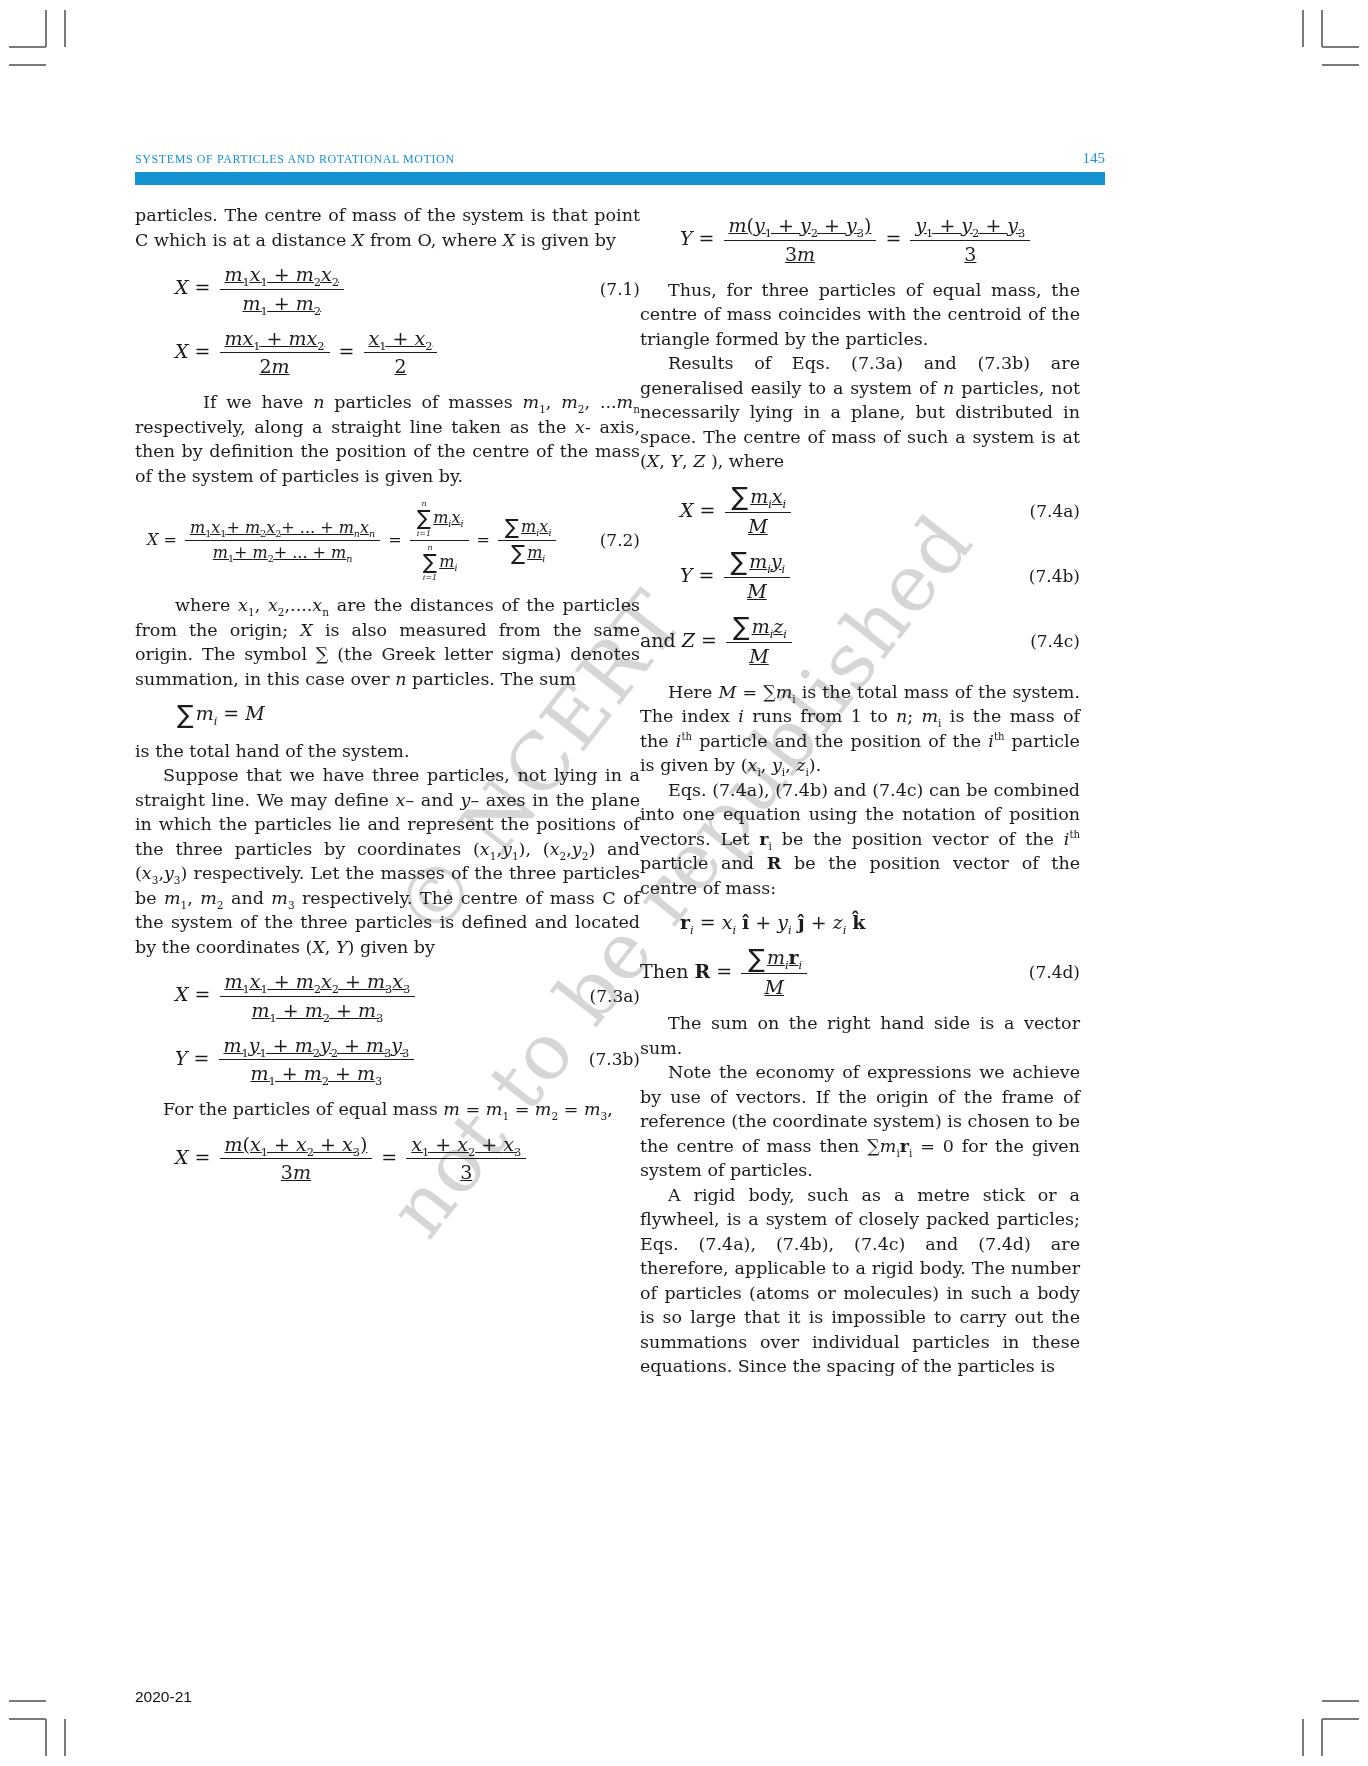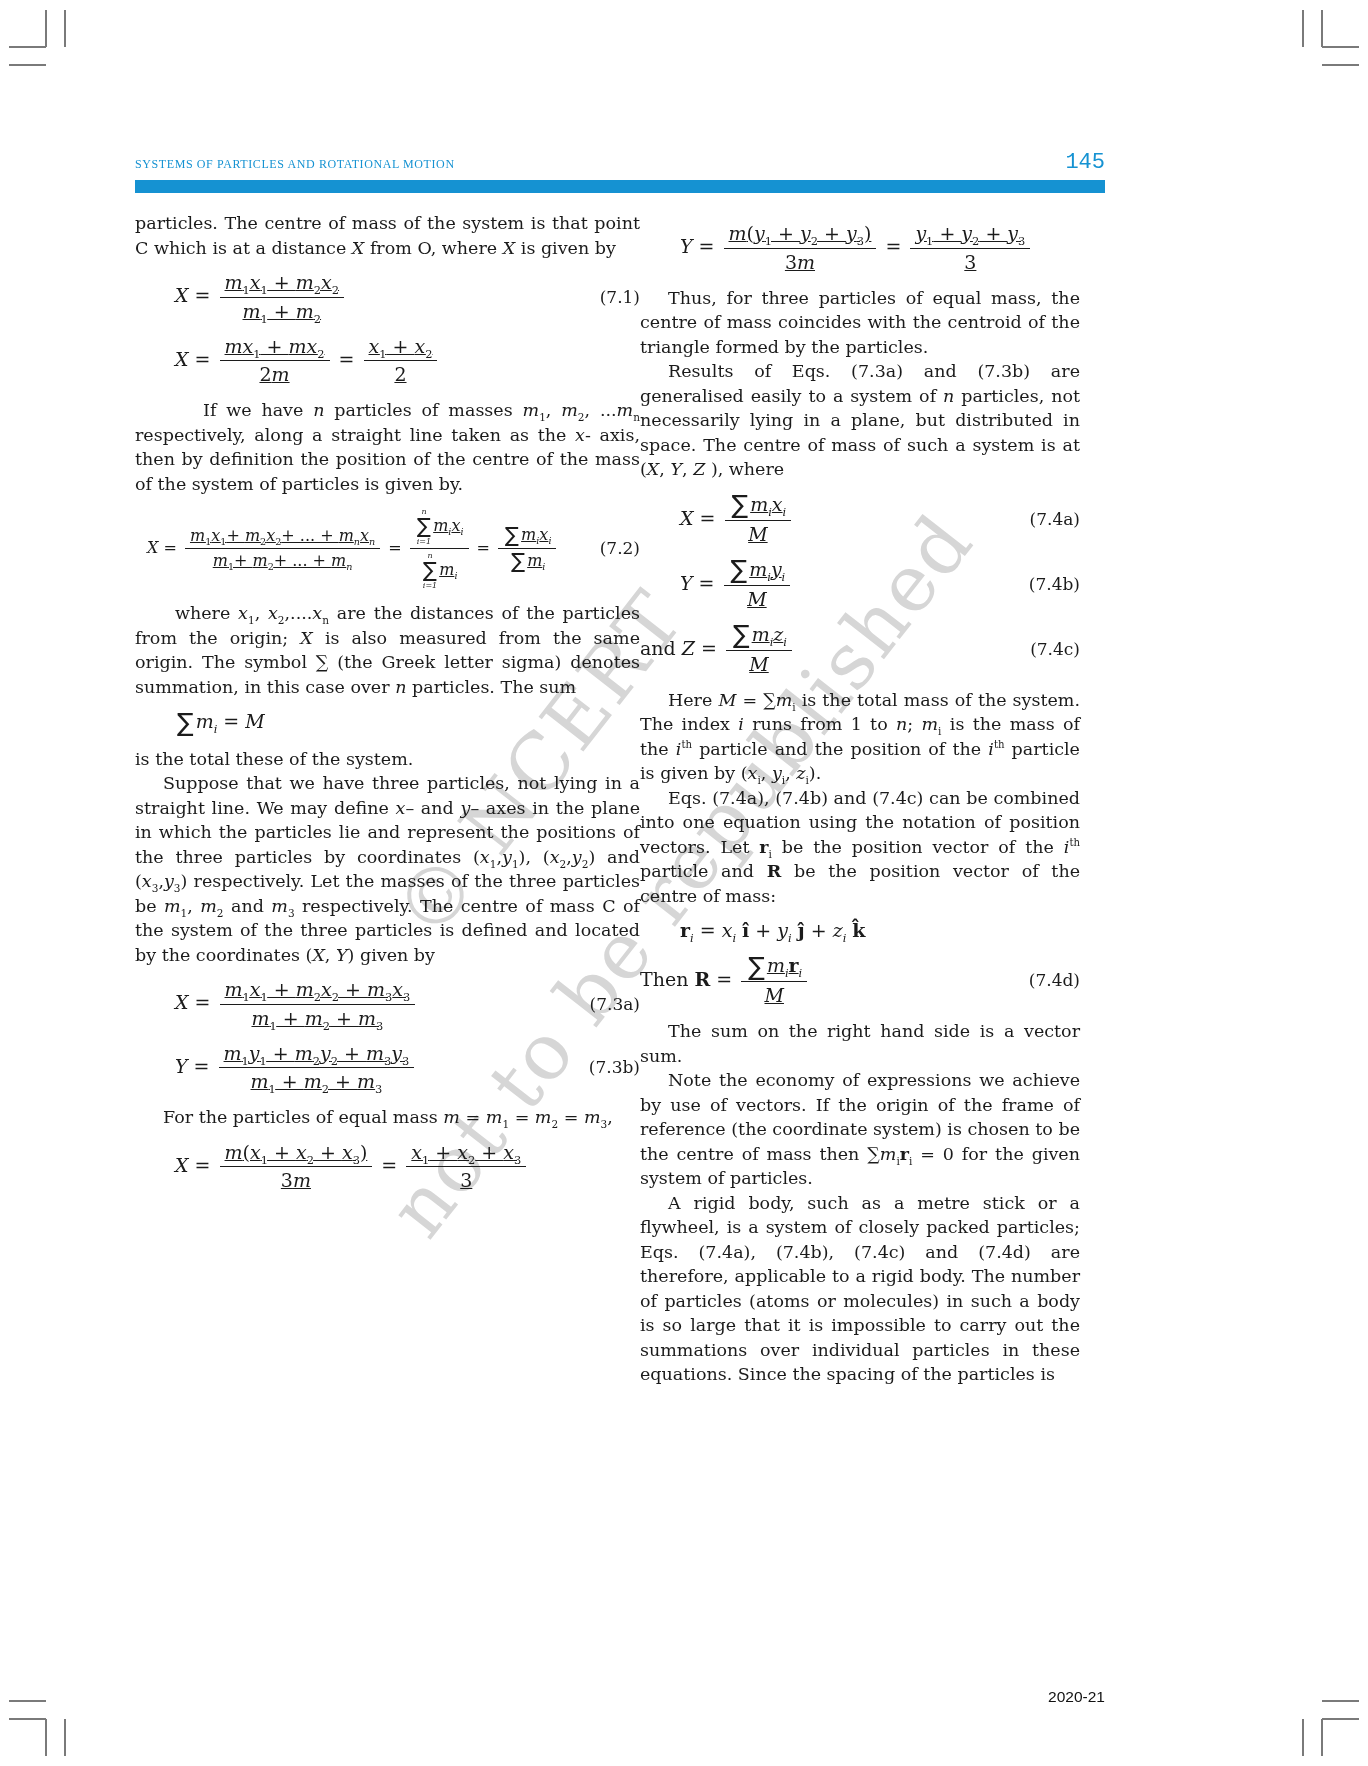--- a/index.html
+++ b/index.html
@@ -11,21 +11,21 @@
 
   
   .watermark{position:absolute;left:110px;top:640px;width:1000px;z-index:1;
              transform:rotate(-52deg);text-align:center;white-space:nowrap;
              font-family:"DejaVu Serif",serif;color:#d6d6d6;font-size:78px;
              line-height:180px;letter-spacing:2px;}
 
   .content{position:absolute;left:135px;top:150px;width:970px;z-index:2;}
   .header-row{display:flex;justify-content:space-between;align-items:baseline;}
   .running-head{font-family:"Liberation Serif",serif;font-size:12px;letter-spacing:0.6px;}
-  .page-num{font-family:Liberation Mono, monospace;font-size:22px;}
+  .page-num{font-family:Liberation Serif, serif;font-size:15px;}
   .rule{height:13px;margin-top:5px;}
 
   .columns{display:flex;margin-top:18px;font-size:17.5px;line-height:24.5px;text-align:justify;}
   .col-left{width:505px;}
   .col-right{width:440px;}
   p.para{margin:0;}
   .ind-1{text-indent:28px;}
   .ind-2{text-indent:68px;}
   .ind-3{text-indent:40px;}
   .it{font-style:italic;}
@@ -43,21 +43,21 @@
 
   .frac{display:inline-flex;flex-direction:column;align-items:center;vertical-align:middle;
         margin:0 3px;text-align:center;text-decoration:underline;}
   .frac .num{padding:0 5px 2px;border-bottom:1.5px solid #1c1c1c;}
   .frac .den{padding-top:2px;}
   .sum{display:inline-flex;flex-direction:column;align-items:center;vertical-align:middle;
        margin:0 2px;line-height:1;}
   .sum .sig{font-family:"DejaVu Sans",sans-serif;font-size:1.3em;line-height:1;font-style:normal;}
   .sum .lim{font-size:0.5em;font-style:italic;line-height:1.15;}
 
-  .footer{position:absolute;left:135px;top:1688px;width:970px;text-align:right;z-index:2;
+  .footer{position:absolute;left:135px;top:1688px;width:970px;text-align:left;z-index:2;
           font-family:"Liberation Sans",sans-serif;font-size:15.5px;color:#111;}
 </style>
 </head>
 <body>
 
 <div class="page">
 
   <div class="mark" style="left:45px;top:10px;width:1.5px;height:37px;"></div>
   <div class="mark" style="left:64px;top:10px;width:1.5px;height:37px;"></div>
   <div class="mark" style="left:9px;top:46px;width:37px;height:1.5px;"></div>
@@ -131,21 +131,21 @@
                   </span><span class="it">m</span><sub><span class="it">i</span></sub></span>
               </span></span>
             <span class="eq-label">(7.2)</span>
           </div>
           <p class="para ind-3">where <span class="it">x</span><sub>1</sub>, <span class="it">x</span><sub>2</sub>,....<span class="it">x</span><sub>n</sub> are the distances of the particles from the origin; <span class="it">X</span> is also measured from the same origin. The symbol ∑ (the Greek letter sigma) denotes summation, in this case over <span class="it">n</span> particles. The sum</p>
           <div class="equation">
             <span class="eq-body"><span class="sum">
                 <span class="sig">∑</span>
               </span><span class="it">m</span><sub><span class="it">i</span></sub> = <span class="it">M</span></span>
           </div>
-          <p class="para">is the total these of the system.</p>
+          <p class="para">is the total hand of the system.</p>
           <p class="para ind-1">Suppose that we have three particles, not lying in a straight line. We may define <span class="it">x</span>– and <span class="it">y</span>– axes in the plane in which the particles lie and represent the positions of the three particles by coordinates (<span class="it">x</span><sub>1</sub>,<span class="it">y</span><sub>1</sub>), (<span class="it">x</span><sub>2</sub>,<span class="it">y</span><sub>2</sub>) and (<span class="it">x</span><sub>3</sub>,<span class="it">y</span><sub>3</sub>) respectively. Let the masses of the three particles be <span class="it">m</span><sub>1</sub>, <span class="it">m</span><sub>2</sub> and <span class="it">m</span><sub>3</sub> respectively. The centre of mass C of the system of the three particles is defined and located by the coordinates (<span class="it">X</span>, <span class="it">Y</span>) given by</p>
           <div class="equation">
             <span class="eq-body"><span class="it">X</span> = <span class="frac">
                 <span class="num"><span class="it">m</span><sub>1</sub><span class="it">x</span><sub>1</sub> + <span class="it">m</span><sub>2</sub><span class="it">x</span><sub>2</sub> + <span class="it">m</span><sub>3</sub><span class="it">x</span><sub>3</sub></span>
                 <span class="den"><span class="it">m</span><sub>1</sub> + <span class="it">m</span><sub>2</sub> + <span class="it">m</span><sub>3</sub></span>
               </span></span>
             <span class="eq-label">(7.3a)</span>
           </div>
           <div class="equation">
             <span class="eq-body"><span class="it">Y</span> = <span class="frac">

